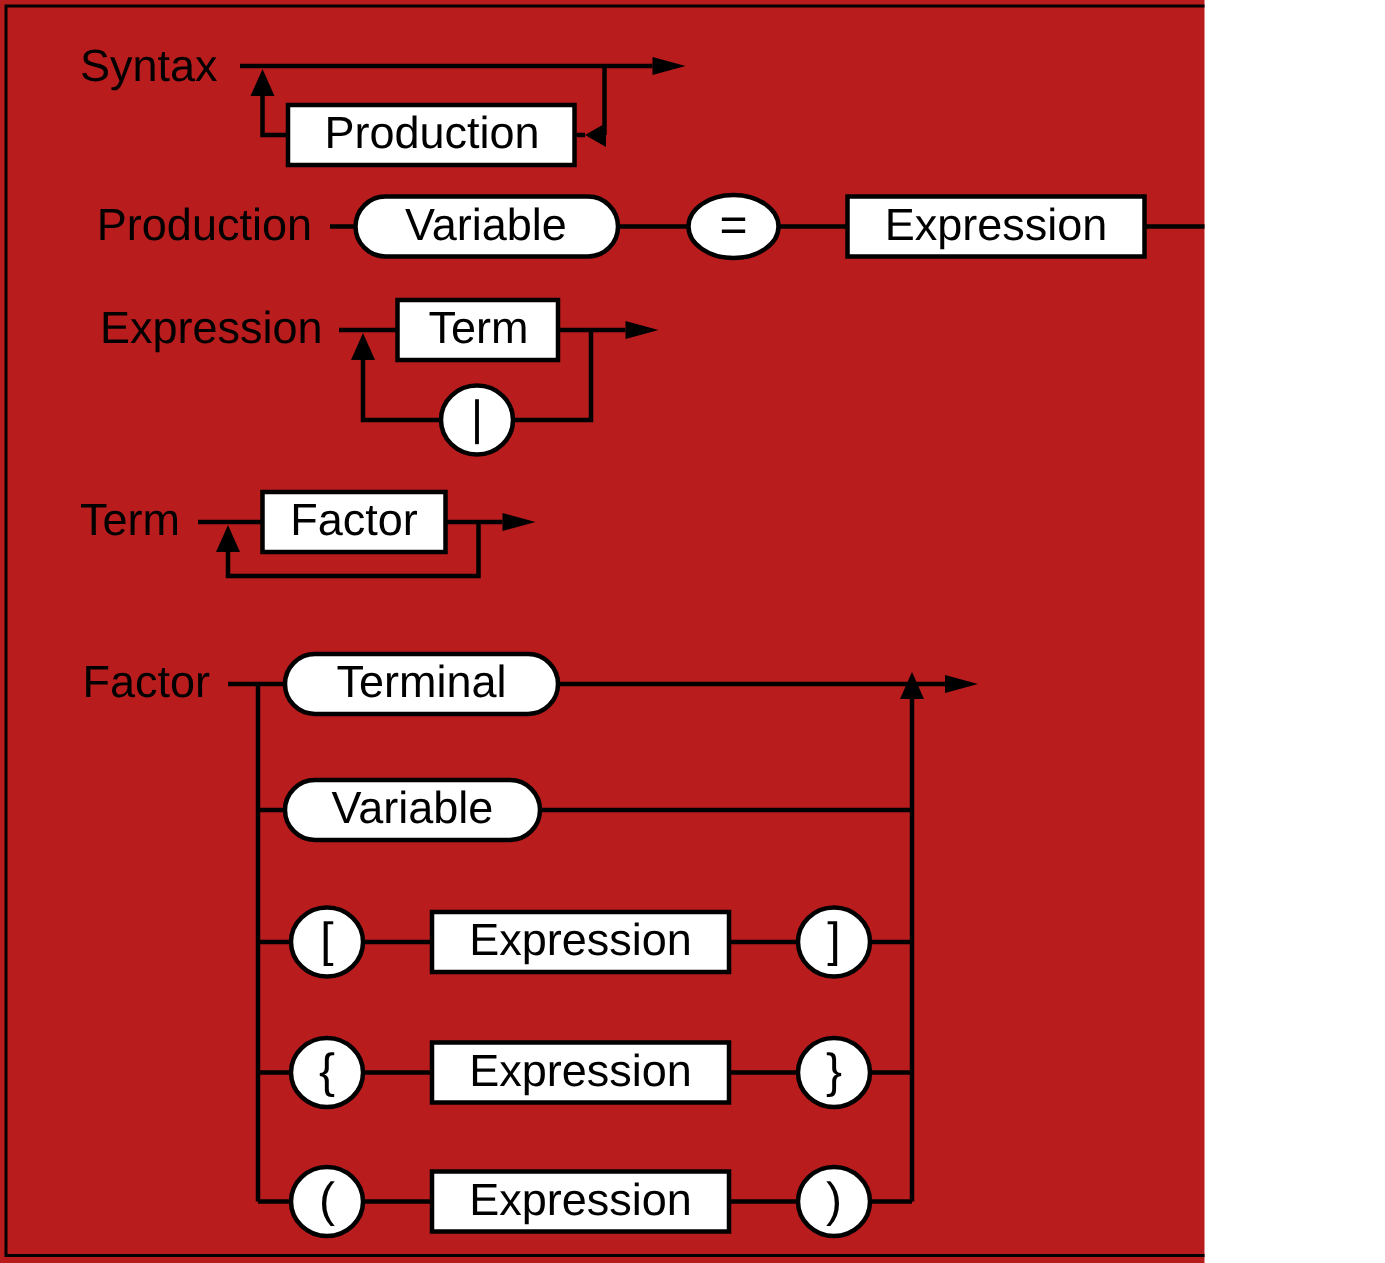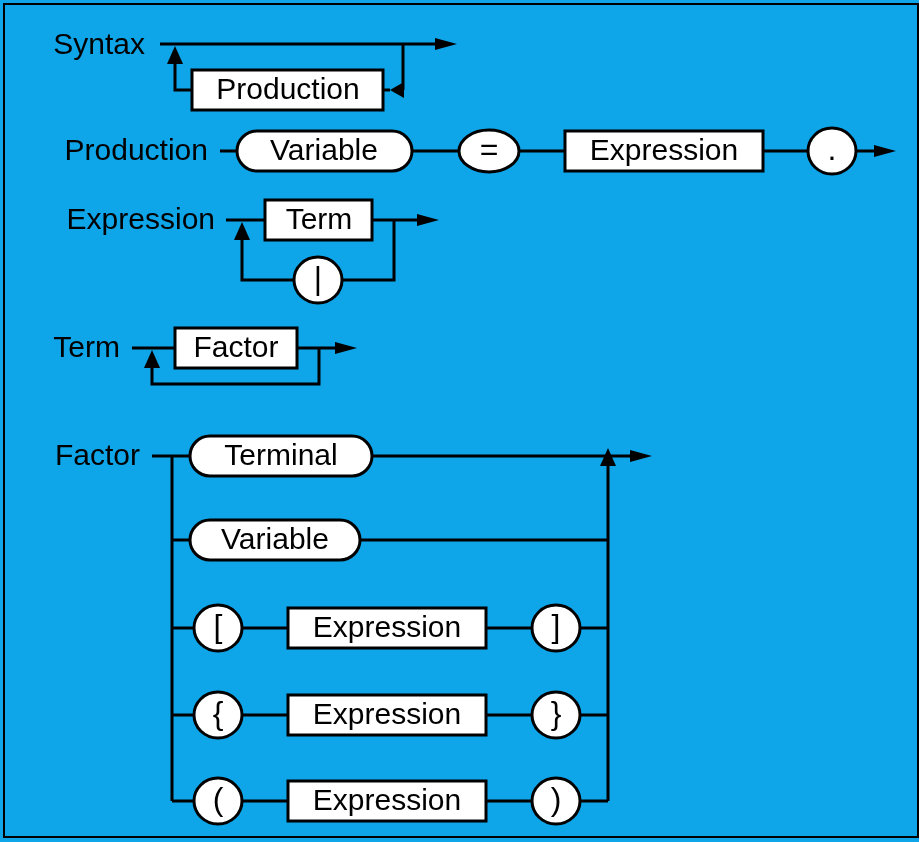--- a/index.html
+++ b/index.html
@@ -2,23 +2,23 @@
 <html><head>
 <meta charset="utf-8">
 <style>
   html, body {
     margin: 0;
     padding: 0;
     background: #ffffff;
   }
   #page {
     position: relative;
-    width: 919px;
+    width: 803px;
     height: 842px;
-    background: #0ea5e9;
+    background: #b91c1c;
     box-sizing: border-box;
     overflow: hidden;
     font-family: "Liberation Sans", sans-serif;
   }
   #frame {
     position: absolute;
     left: 3px;
     top: 3px;
     width: 916px;
     height: 835px;

